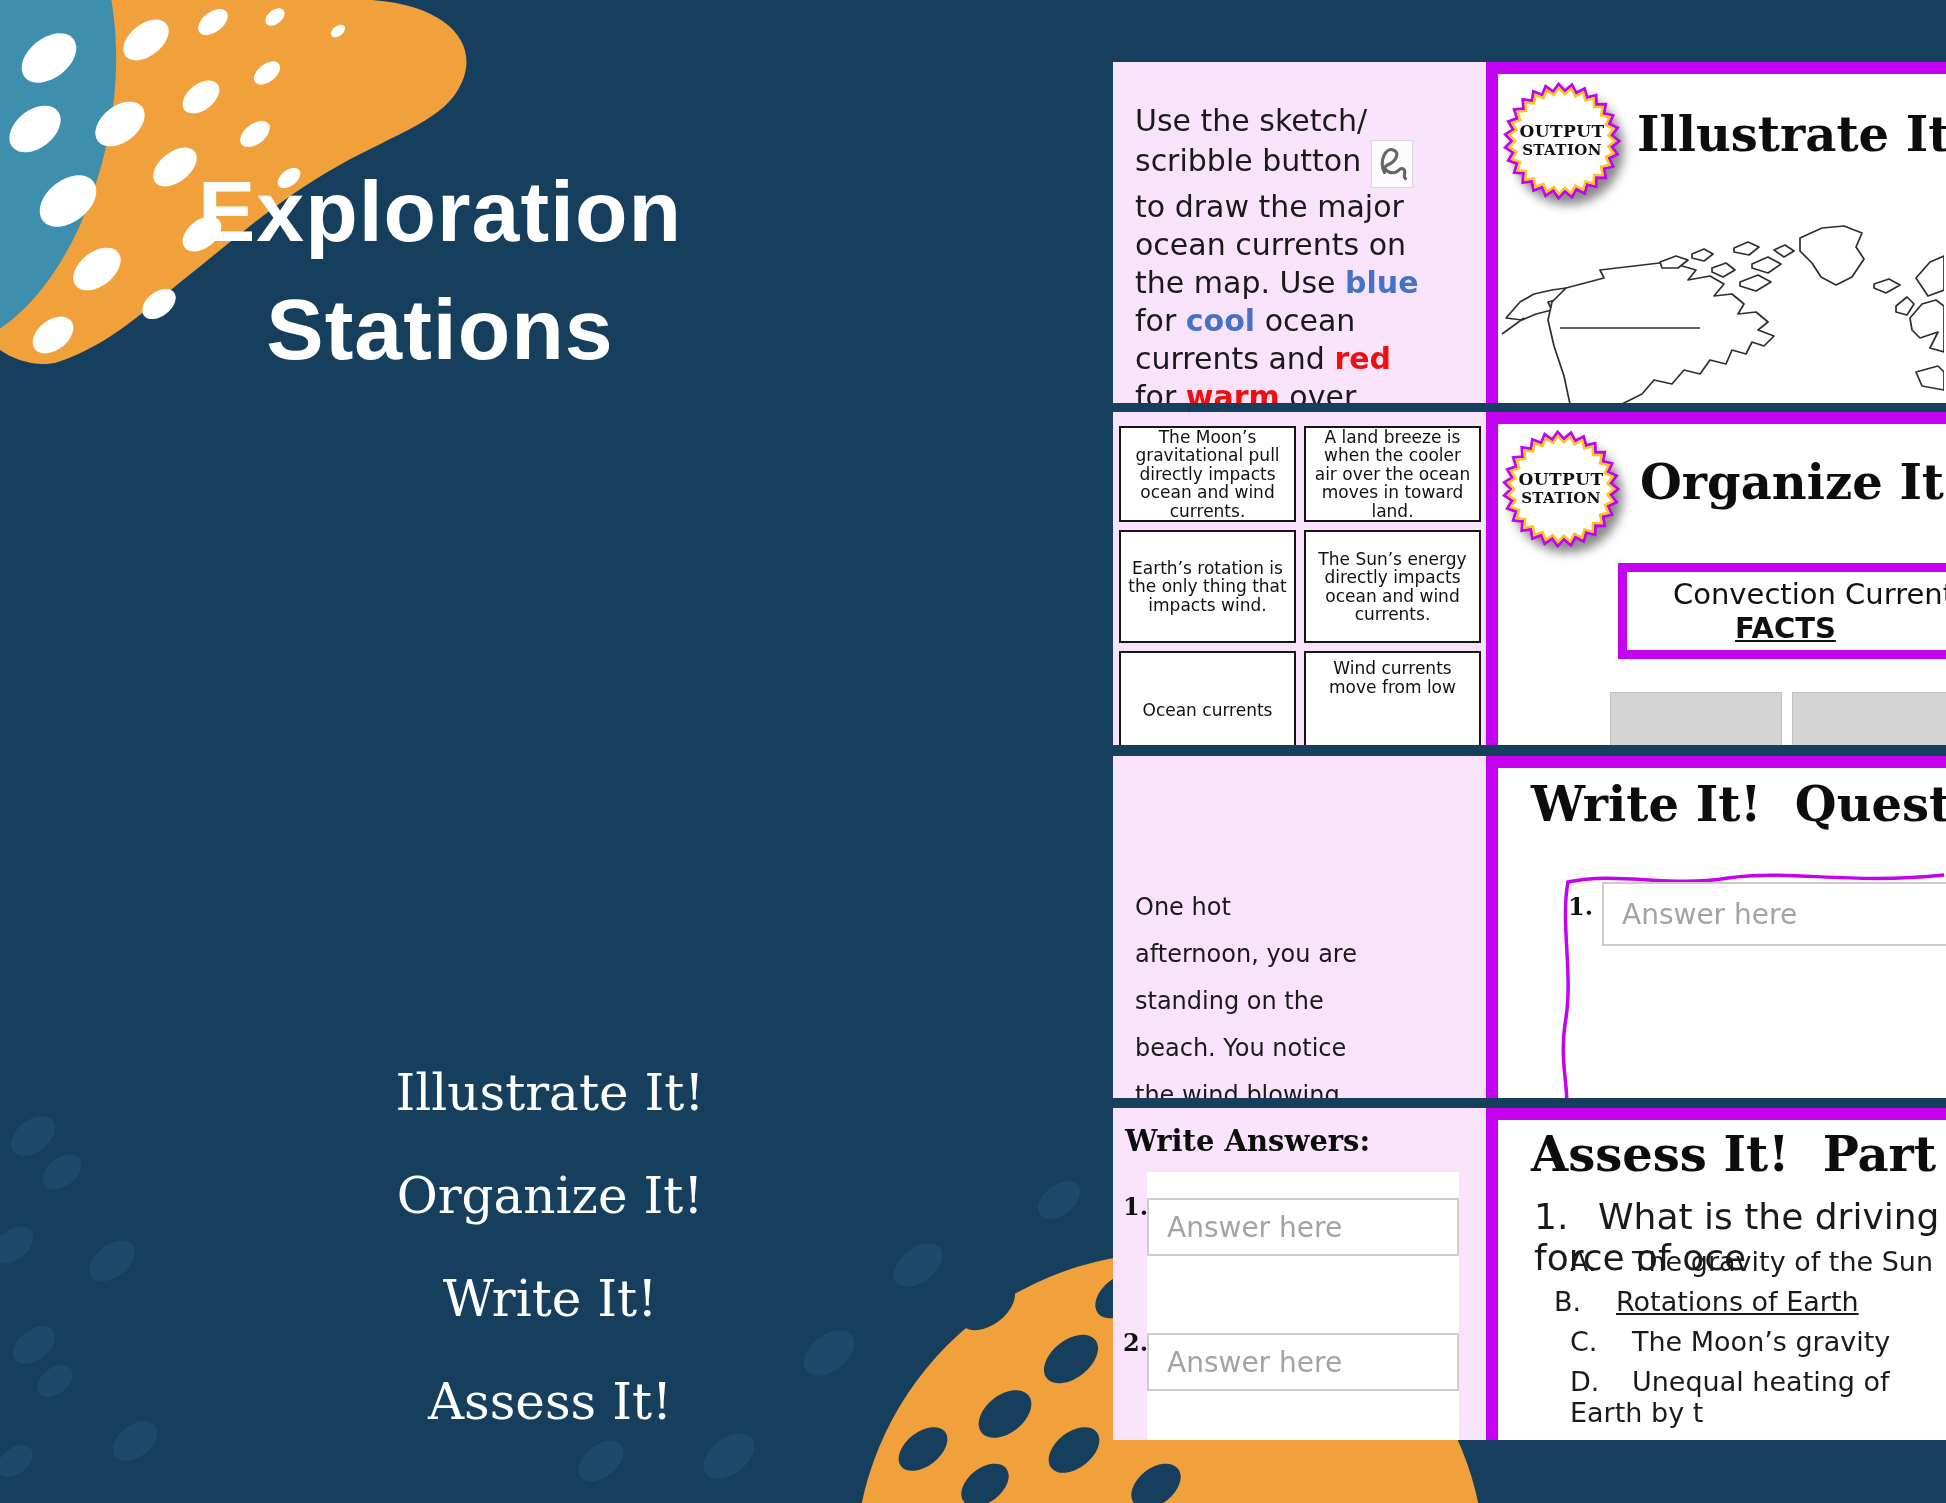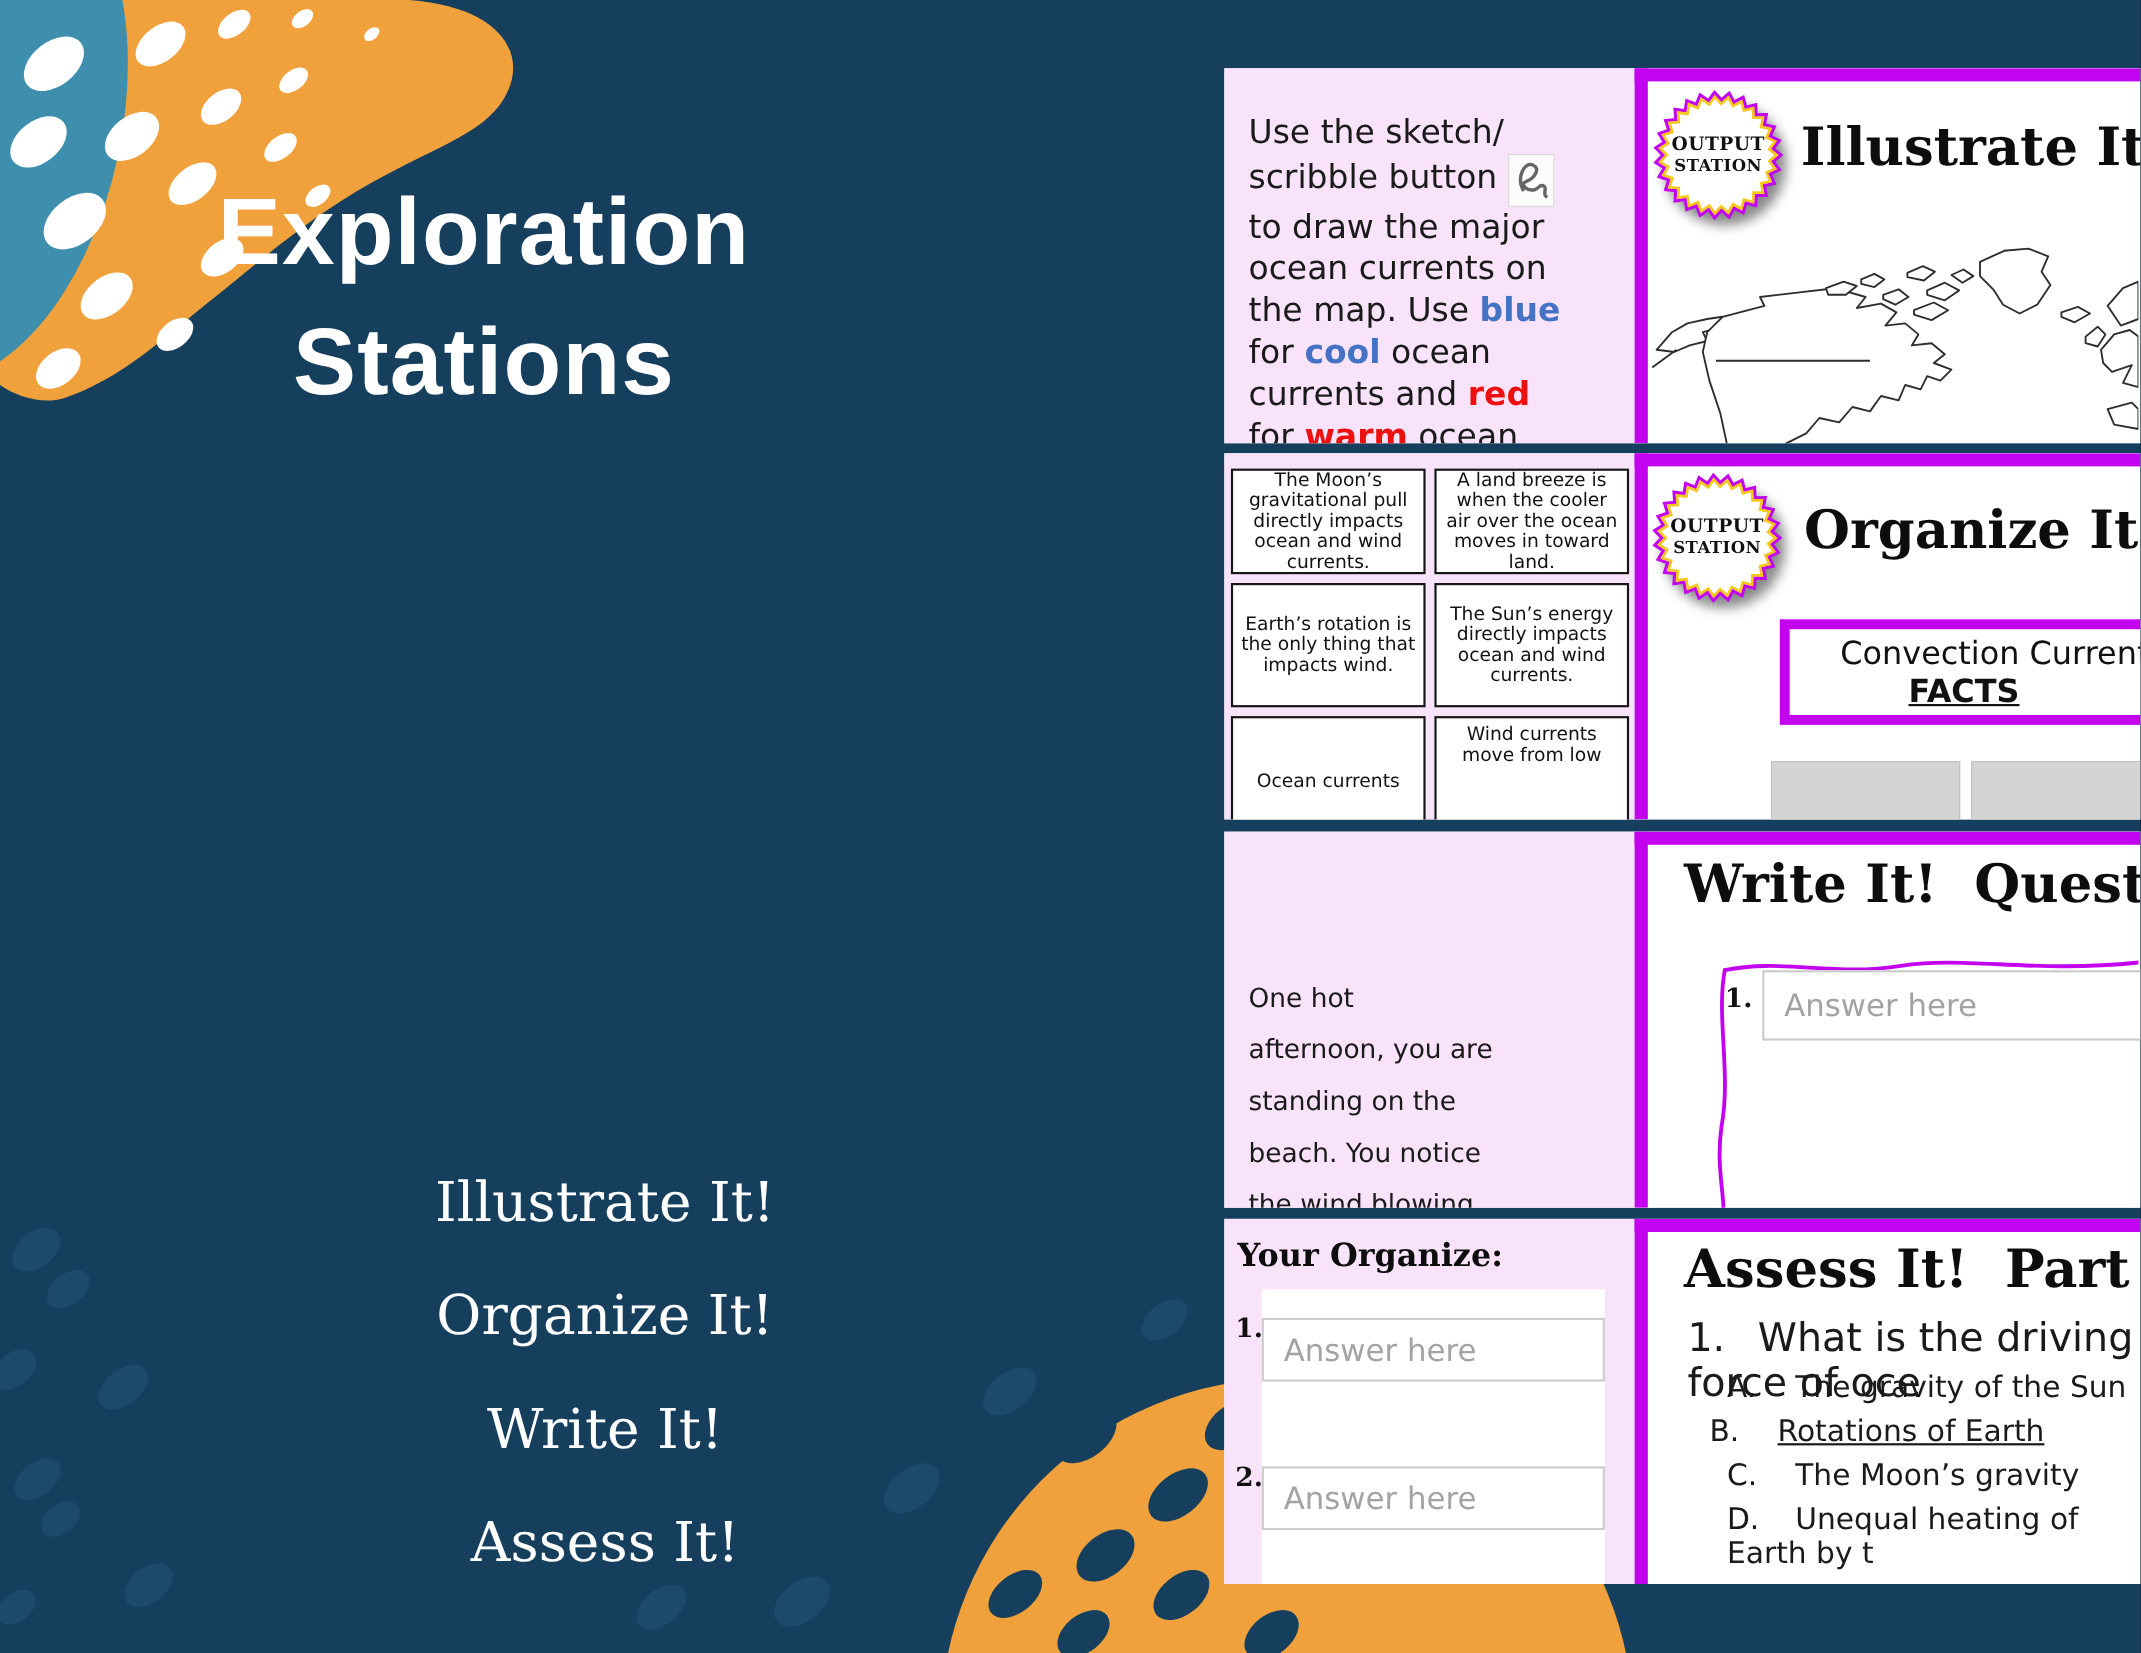--- a/index.html
+++ b/index.html
@@ -144,21 +144,21 @@
     <div class="pink">
       <div class="instr preline"><span>Use the sketch/
 scribble button </span><span class="sketch-btn"><svg width="36" height="42" viewBox="0 0 24 28">
               <path d="M7,21 C3,13 8,4 13,6 C18,8 14,14 9,16 C5,17.5 9,22 14,21 C17,20.3 17,17 20,19 C21.5,20.5 19,24 21,25" fill="none" stroke="#666" stroke-width="2.1" stroke-linecap="round"></path>
             </svg></span><span>
 to draw the major
 ocean currents on
 the map. Use </span><span class="w-blue">blue</span><span>
 for </span><span class="w-blue">cool</span><span> ocean
 currents and </span><span class="w-red">red</span><span>
-for </span><span class="w-red">warm</span><span> ocean</span></div>
+for </span><span class="w-red">warm</span><span> over</span></div>
     </div>
     <div class="wpanel">
       <div class="badge" style="left:5px;top:8px;">
         <svg class="starburst" viewBox="0 0 120 120">
             <polygon points="118.0,60.0 110.7,65.9 116.4,73.4 107.9,77.4 111.8,86.0 102.6,88.0 104.4,97.3 95.0,97.1 94.6,106.5 85.5,104.2 83.0,113.3 74.6,108.9 70.1,117.1 63.0,110.9 56.6,117.9 51.1,110.2 43.4,115.6 39.8,106.8 31.0,110.2 29.5,100.9 20.2,102.2 20.9,92.8 11.5,91.9 14.4,82.9 5.5,79.8 10.4,71.8 2.4,66.7 9.0,60.0 2.4,53.3 10.4,48.2 5.5,40.2 14.4,37.1 11.5,28.1 20.9,27.2 20.2,17.8 29.5,19.1 31.0,9.8 39.8,13.2 43.4,4.4 51.1,9.8 56.6,2.1 63.0,9.1 70.1,2.9 74.6,11.1 83.0,6.7 85.5,15.8 94.6,13.5 95.0,22.9 104.4,22.7 102.6,32.0 111.8,34.0 107.9,42.6 116.4,46.6 110.7,54.1" fill="#fff" stroke="#c303f0" stroke-width="3"></polygon>
             <polygon points="114.0,60.0 107.2,65.5 112.5,72.5 104.6,76.2 108.3,84.2 99.7,86.1 101.4,94.7 92.6,94.6 92.2,103.3 83.8,101.1 81.4,109.6 73.6,105.5 69.4,113.2 62.8,107.4 56.9,113.9 51.8,106.8 44.5,111.7 41.2,103.6 33.0,106.8 31.6,98.1 22.9,99.3 23.6,90.5 14.9,89.7 17.6,81.3 9.3,78.5 13.8,71.0 6.4,66.3 12.5,60.0 6.4,53.7 13.8,49.0 9.3,41.5 17.6,38.7 14.9,30.3 23.6,29.5 22.9,20.7 31.6,21.9 33.0,13.2 41.2,16.4 44.5,8.3 51.8,13.2 56.9,6.1 62.8,12.6 69.4,6.8 73.6,14.5 81.4,10.4 83.8,18.9 92.2,16.7 92.6,25.4 101.4,25.3 99.7,33.9 108.3,35.8 104.6,43.8 112.5,47.5 107.2,54.5" fill="#fff" stroke="#f6c81f" stroke-width="2.5"></polygon>
           </svg>
         <div class="badge-text">
             <div>OUTPUT</div>
             <div>STATION</div>
@@ -233,21 +233,21 @@
         <path d="M30,16 C80,5 130,22 190,12 C250,3 310,19 406,9"></path>
         <path d="M30,16 C22,58 36,110 27,158 C21,200 33,228 27,246"></path>
       </svg>
       <div class="qnum" style="left:70px;top:124px;">1.</div>
       <input class="answer-input" type="text" style="left: 104px; top: 114px; width: 352px; height: 64px;" placeholder="Answer here">
     </div>
   </div>
 
   <div class="card" style="top:1108px;height:332px;">
     <div class="pink">
-      <div class="your-answers">Your Organize:</div>
+      <div class="your-answers">Write Answers:</div>
       <div class="anscol">
         <input class="answer-input" type="text" style="left: 0px; top: 26px; width: 312px; height: 58px;" placeholder="Answer here">
         <input class="answer-input" type="text" style="left: 0px; top: 161px; width: 312px; height: 58px;" placeholder="Answer here">
       </div>
       <div class="qnum" style="left:10px;top:84px;">1.</div>
       <div class="qnum" style="left:10px;top:220px;">2.</div>
     </div>
     <div class="wpanel">
       <div class="card-title pre" style="left:33px;top:8px;">Assess It!  Part 1</div>
       <div class="qrow" style="left:36px;top:76px;"><span class="n">1.</span><span>What is the driving force of oce</span></div>

